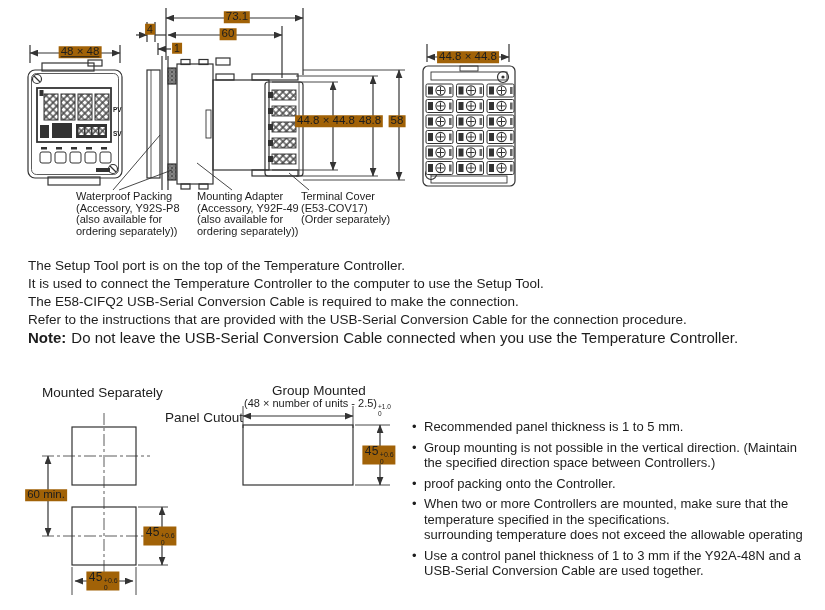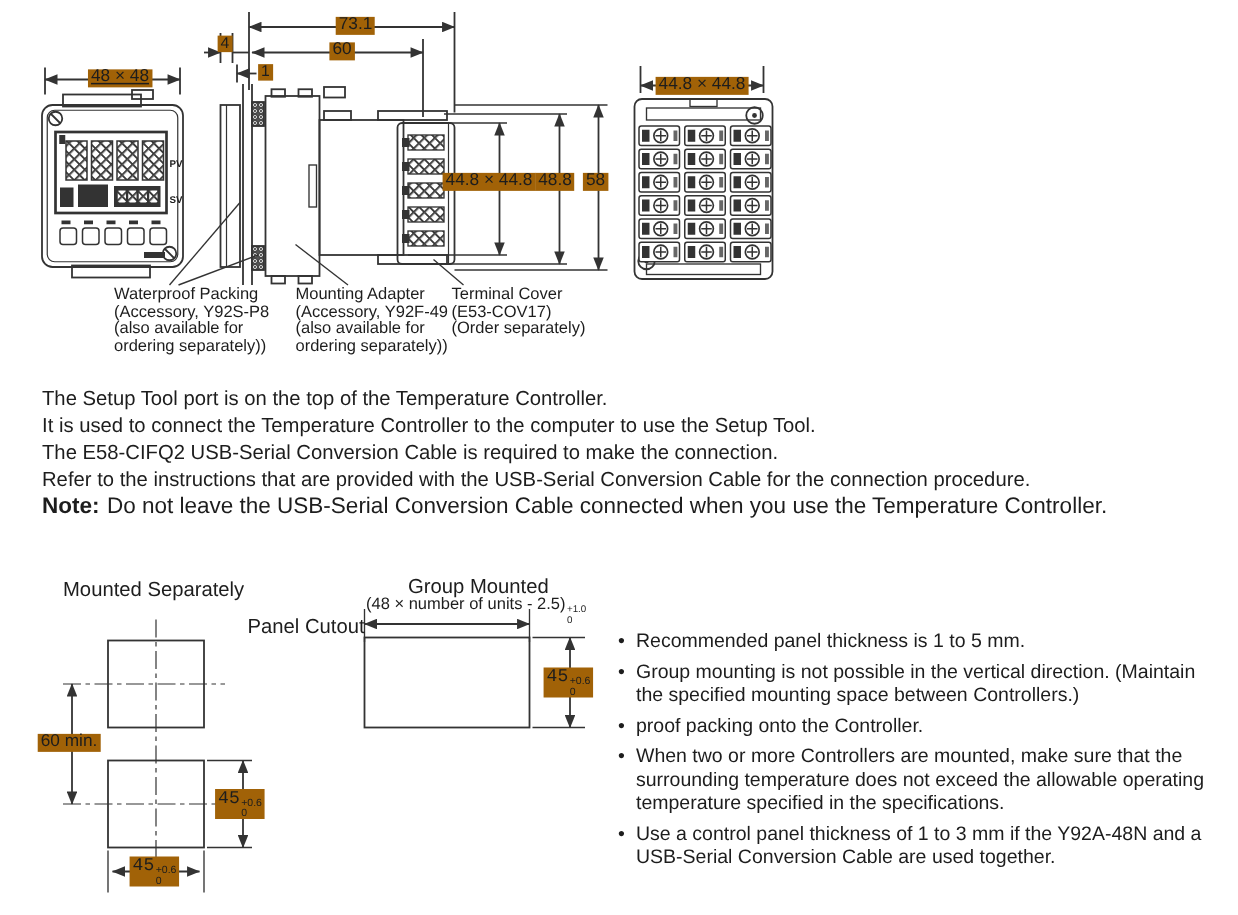--- a/index.html
+++ b/index.html
@@ -333,35 +333,35 @@
     <div class="bitem">
       <span class="bmark">•</span>
       <span>
           <div>Recommended panel thickness is 1 to 5 mm.</div>
         </span>
     </div>
     <div class="bitem">
       <span class="bmark">•</span>
       <span>
           <div>Group mounting is not possible in the vertical direction. (Maintain</div>
-          <div>the specified mounting space between Controllers.)</div>
+          <div>the specified direction space between Controllers.)</div>
         </span>
     </div>
     <div class="bitem">
       <span class="bmark">•</span>
       <span>
           <div>proof packing onto the Controller.</div>
         </span>
     </div>
     <div class="bitem">
       <span class="bmark">•</span>
       <span>
           <div>When two or more Controllers are mounted, make sure that the</div>
+          <div>temperature specified in the specifications.</div>
           <div>surrounding temperature does not exceed the allowable operating</div>
-          <div>temperature specified in the specifications.</div>
         </span>
     </div>
     <div class="bitem">
       <span class="bmark">•</span>
       <span>
           <div>Use a control panel thickness of 1 to 3 mm if the Y92A-48N and a</div>
           <div>USB-Serial Conversion Cable are used together.</div>
         </span>
     </div>
   </div>

